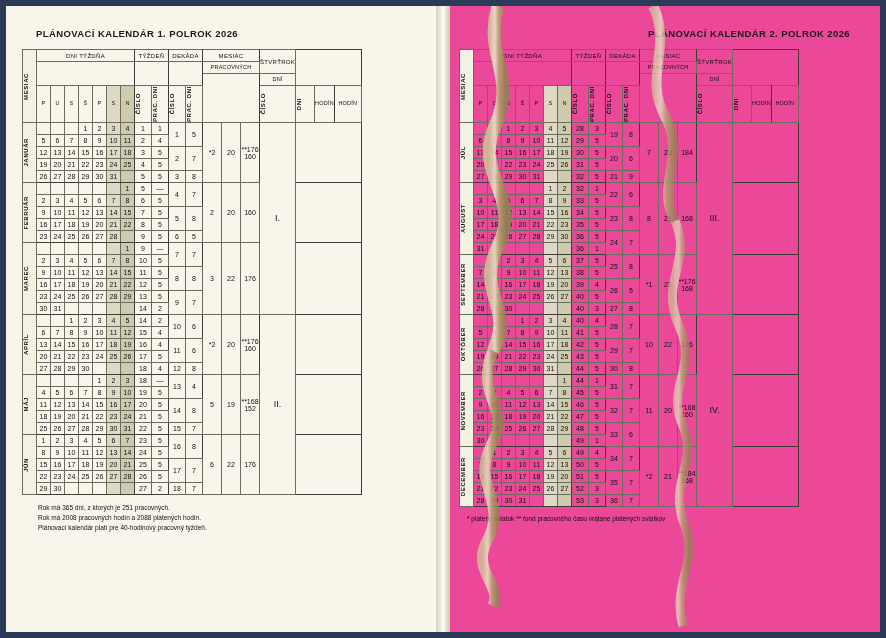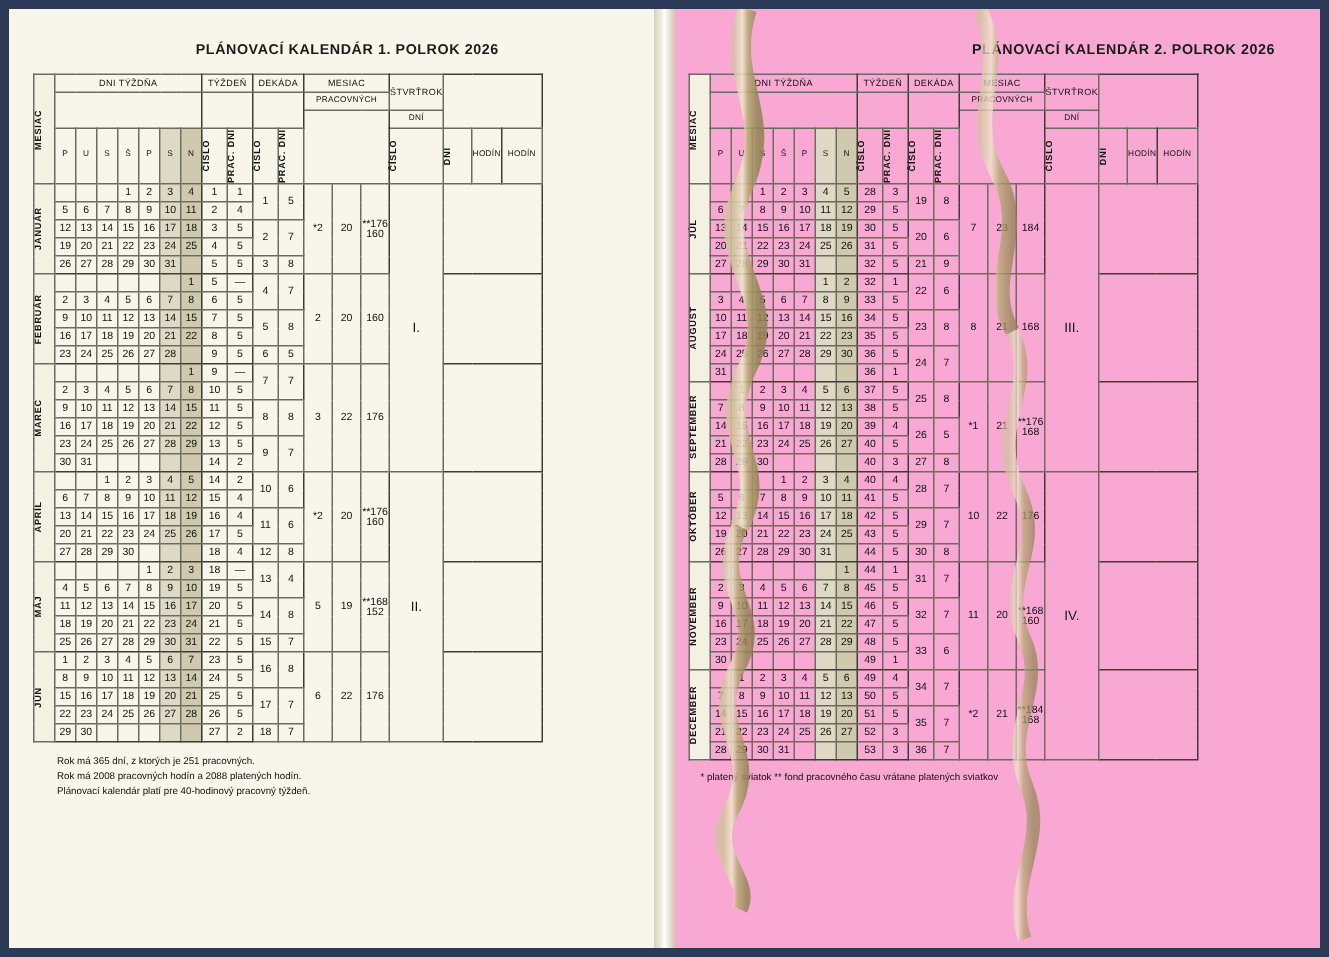--- a/index.html
+++ b/index.html
@@ -22,31 +22,31 @@
   }
   .page-half{
     position:relative;
     width:437px;height:626px;
     background:#faf8ed;
     box-sizing:border-box;
     padding:22px 16px 10px 16px;
     overflow:hidden;
   }
   .page-left{ background:#f8f6ea; }
-  .page-right{ background:#f9a8d4; }
+  .page-right{ background:#ec4899; }
   .gutter{
     position:absolute;left:430px;top:0;width:14px;height:626px;
     background:linear-gradient(to right,#d8d3bd 0%,#efece0 35%,#ffffff 50%,#efece0 65%,#cfc9b2 100%);
     z-index:5;
   }
   .title{
     font-size:9.5px;letter-spacing:.4px;color:#1a1a1a;
     margin:0 0 10px 0;font-weight:600;
   }
-  .title-left{ text-align:center; padding-left:14px;}
+  .title-left{ text-align:left; padding-left:14px;}
   .title-right{ text-align:right; padding-right:14px;}
 
   table.cal{
     border-collapse:collapse;
     font-size:7px;
     color:#111;
     table-layout:fixed;
   }
   table.cal td, table.cal th{
     border:.5px solid #6b6b5e;

